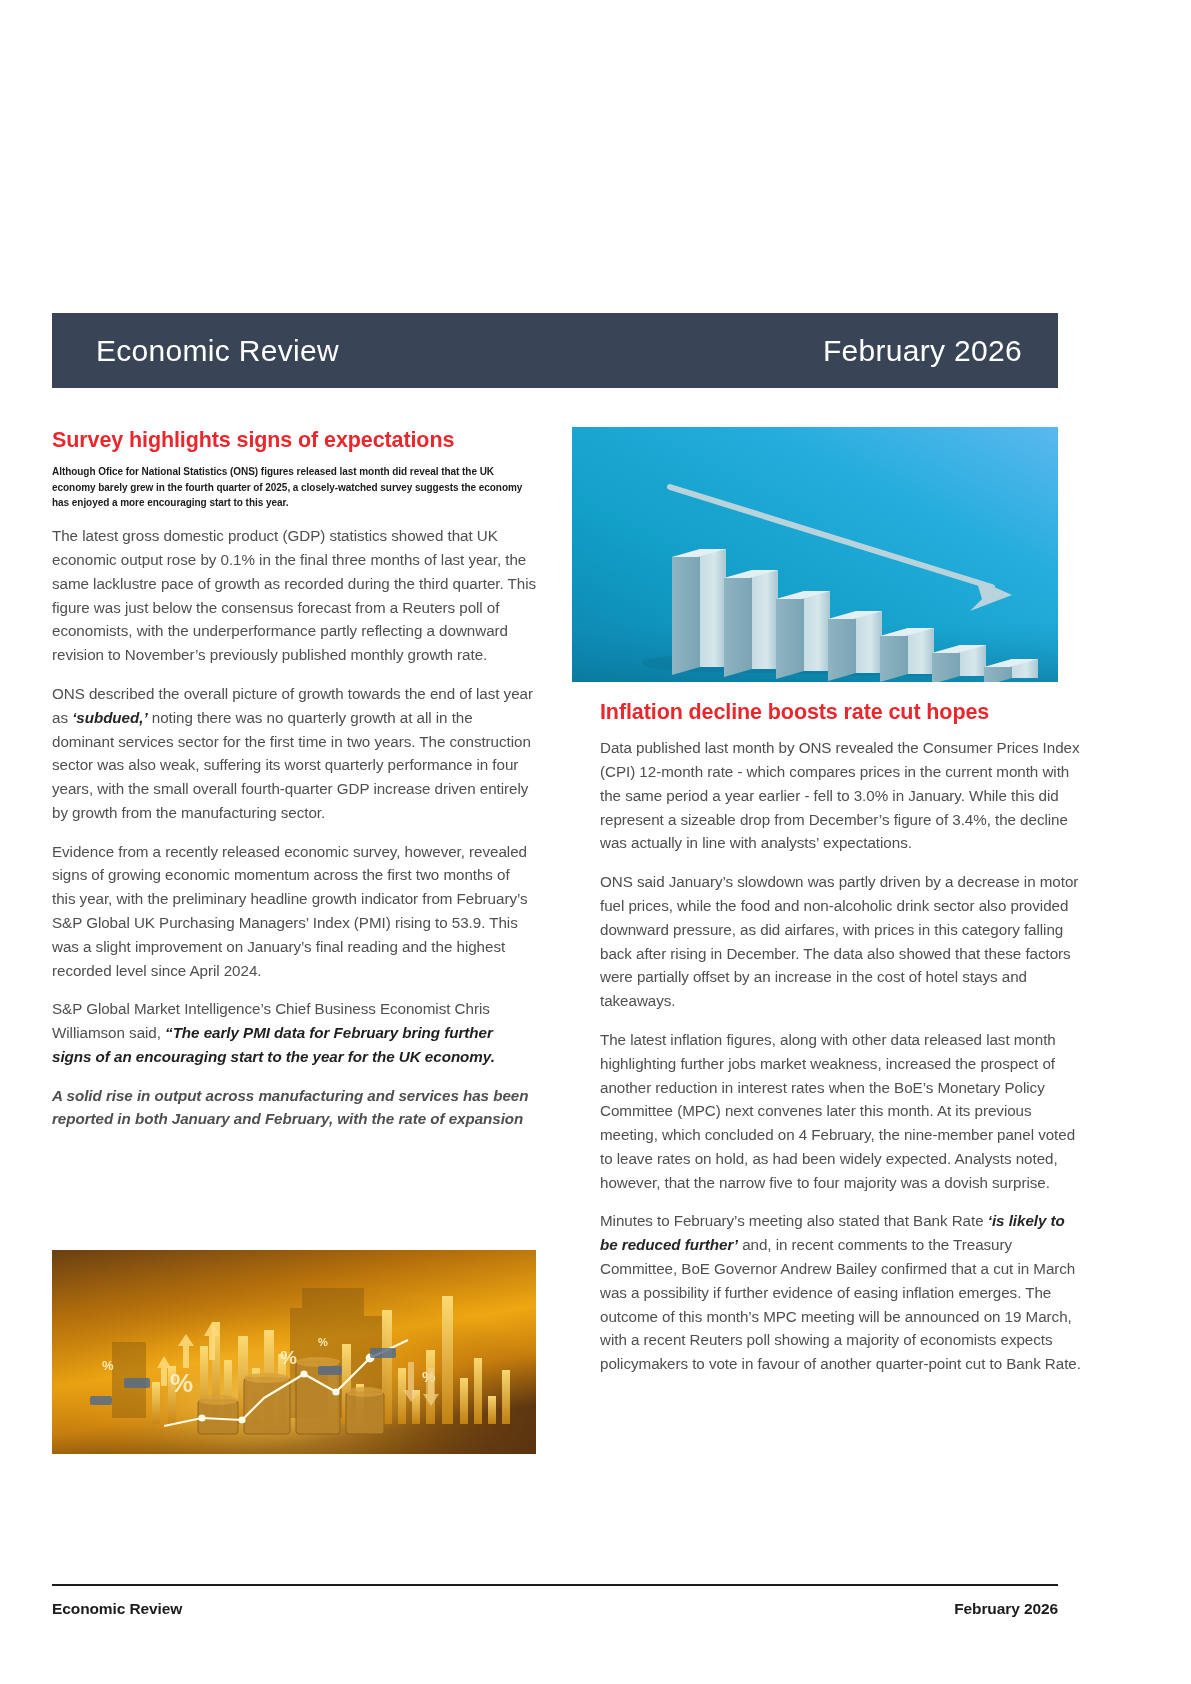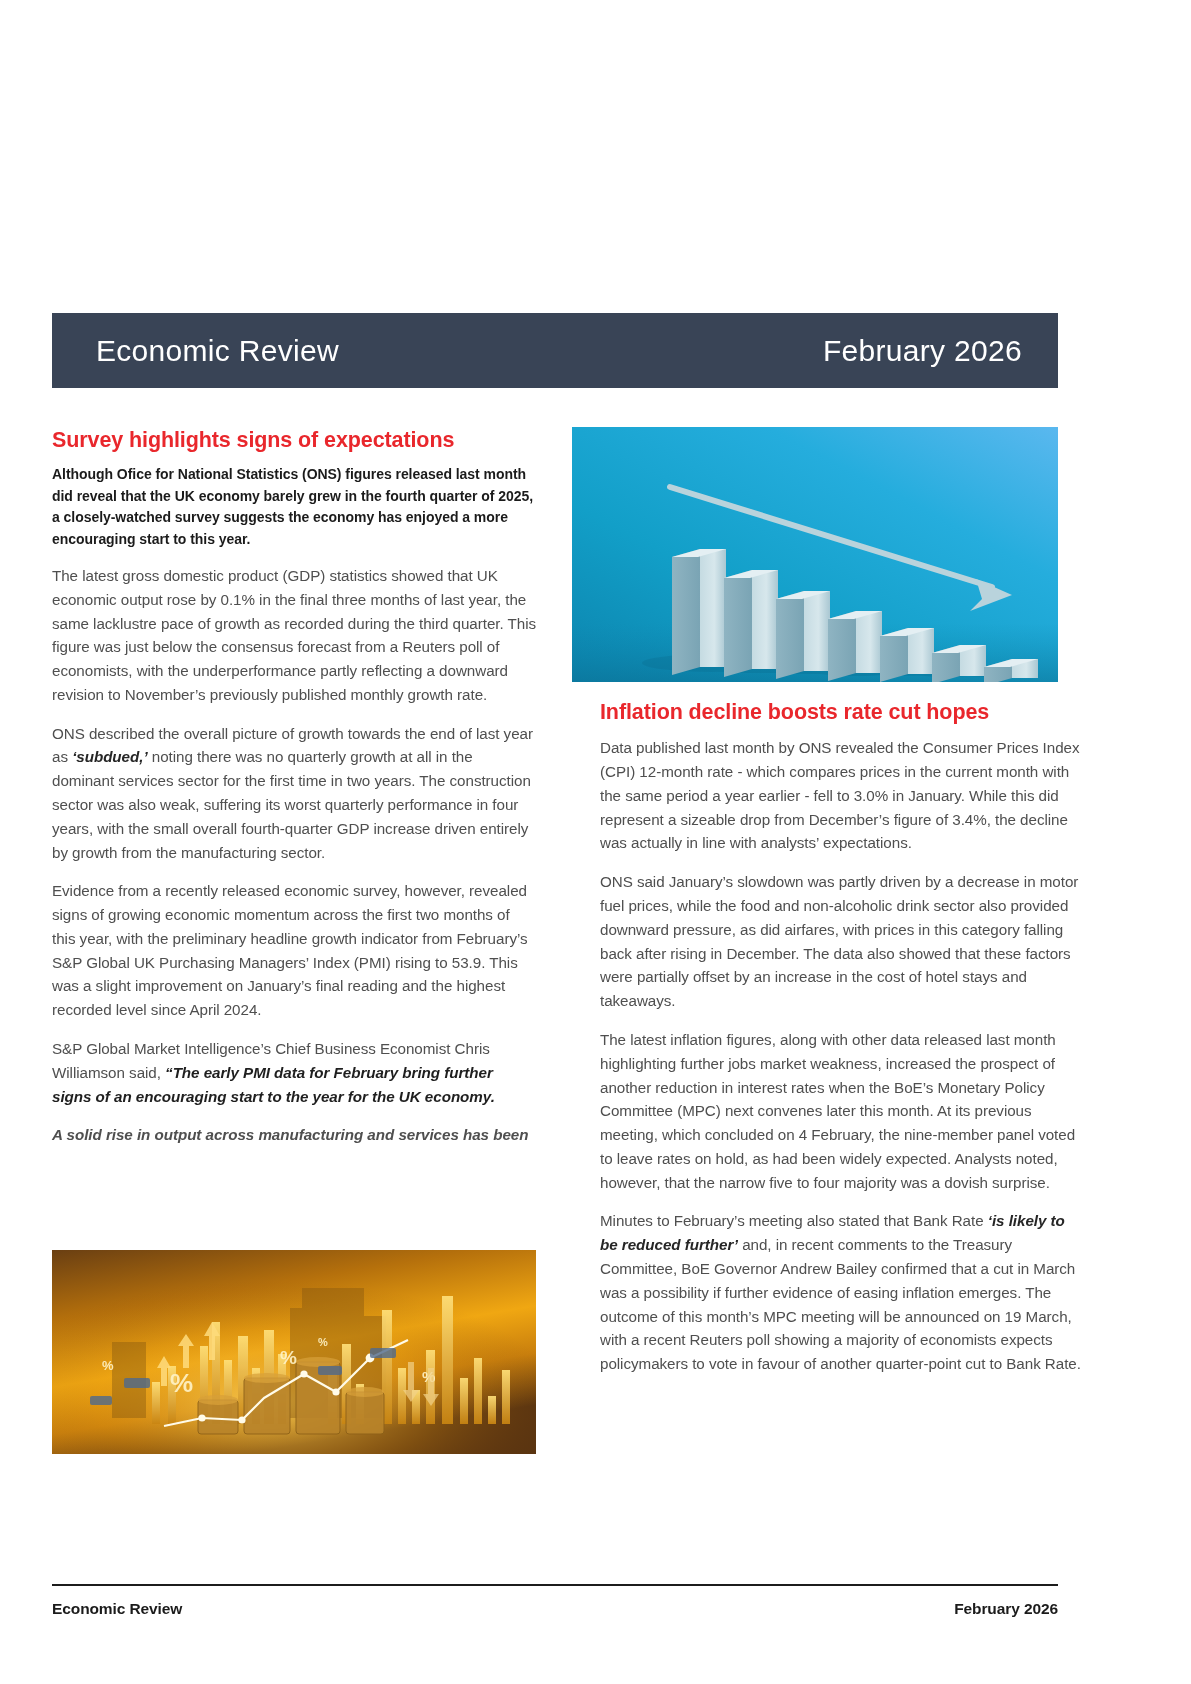--- a/index.html
+++ b/index.html
@@ -58,21 +58,21 @@
     color: #e9272c;
     font-size: 21.5px;
     font-weight: bold;
     margin: 0 0 11px 0;
     line-height: 1.18;
     letter-spacing: -0.1px;
   }
   p.lead {
     color: #1b1b1b;
     font-weight: bold;
-    font-size: 14px;
+    font-size: 10px;
     line-height: 1.53;
     margin: 0 0 14px 0;
     letter-spacing: -0.05px;
   }
   p.body {
     color: #4f4f4f;
     font-size: 15.2px;
     line-height: 1.565;
     margin: 0 0 15px 0;
     letter-spacing: -0.05px;
@@ -210,20 +210,21 @@
   </div>
 
   <div class="col col-left">
     <h2 class="section-head">Survey highlights signs of expectations</h2>
     <p class="lead">Although Ofice for National Statistics (ONS) figures released last month did reveal that the UK economy barely grew in the fourth quarter of 2025, a closely-watched survey suggests the economy has enjoyed a more encouraging start to this year.</p>
     <p class="body">The latest gross domestic product (GDP) statistics showed that UK economic output rose by 0.1% in the final three months of last year, the same lacklustre pace of growth as recorded during the third quarter. This figure was just below the consensus forecast from a Reuters poll of economists, with the underperformance partly reflecting a downward revision to November’s previously published monthly growth rate.</p>
     <p class="body"><span>ONS described the overall picture of growth towards the end of last year as </span><span class="bi">‘subdued,’</span><span> noting there was no quarterly growth at all in the dominant services sector for the first time in two years. The construction sector was also weak, suffering its worst quarterly performance in four years, with the small overall fourth-quarter GDP increase driven entirely by growth from the manufacturing sector.</span></p>
     <p class="body">Evidence from a recently released economic survey, however, revealed signs of growing economic momentum across the first two months of this year, with the preliminary headline growth indicator from February’s S&amp;P Global UK Purchasing Managers’ Index (PMI) rising to 53.9. This was a slight improvement on January’s final reading and the highest recorded level since April 2024.</p>
     <p class="body"><span>S&amp;P Global Market Intelligence’s Chief Business Economist Chris Williamson said, </span><span class="quote">“The early PMI data for February bring further signs of an encouraging start to the year for the UK economy.</span></p>
     <p class="body quote" style="margin:0;">A solid rise in output across manufacturing and services has been</p>
+    <p class="body quote" style="margin:0;">reported in both January and February, with the rate of expansion</p>
   </div>
 
   <div class="img-box img-bottom-left">
     <svg viewBox="0 0 484 204" preserveAspectRatio="none">
       <defs>
         <linearGradient id="goldBg" x1="0" y1="0" x2="0.4" y2="1">
           <stop offset="0%" stop-color="#6a3f12"></stop>
           <stop offset="30%" stop-color="#b5700c"></stop>
           <stop offset="58%" stop-color="#f0a712"></stop>
           <stop offset="78%" stop-color="#c97f0d"></stop>

